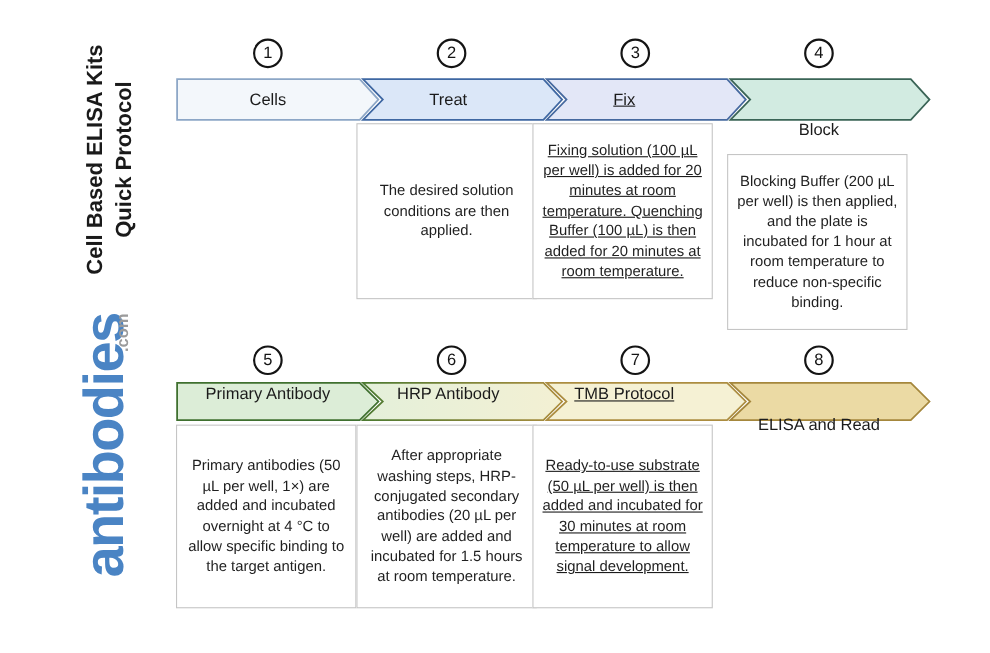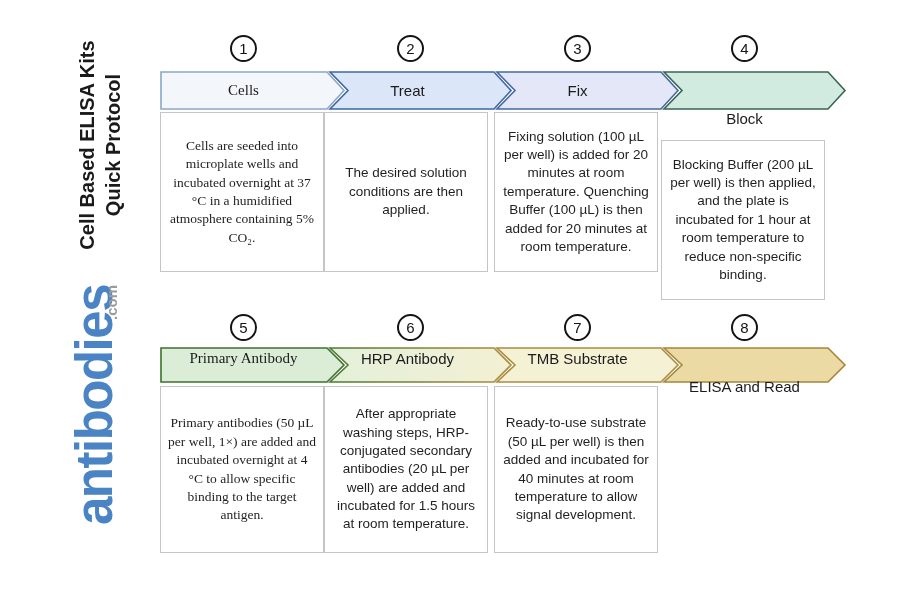--- a/index.html
+++ b/index.html
@@ -44,21 +44,21 @@
   .lrow2{top:347px;height:23px;}
   .desc-box{
     position:absolute;width:164px;box-sizing:border-box;border:1px solid #c5c5c5;
     background:#ffffff;display:flex;align-items:center;justify-content:center;
   }
   .brow1{top:112px;height:160px;}
   .brow2{top:386px;height:167px;}
   .desc-box p{
     margin:0;padding:0 7px;font-size:13.5px;line-height:1.36;text-align:center;color:#1f1f1f;
   }
-  .col0{left:0px;font-family:Liberation Serif, serif;} .col1{left:164px;} .col2{left:334px;} .col3{left:501px;margin-top:28px;}
+  .col0{left:0px;} .col1{left:164px;} .col2{left:324px;text-decoration:underline;} .col3{left:501px;margin-top:28px;}
   .ccol0{left:70px;} .ccol1{left:237px;} .ccol2{left:404px;} .ccol3{left:571px;}
 </style>
 </head>
 <body>
 
 <div class="vtitle">
   <div>Cell Based ELISA Kits</div>
   <div>Quick Protocol</div>
 </div>
 <div class="vlogo">antibodies</div>
@@ -84,23 +84,20 @@
     <polygon stroke-width="1.6" points="170,1 334,1 351,19.5 334,38 170,38 188,19.5" fill="#dbe7f8" stroke="#3e67a2"></polygon>
     <polygon stroke-width="1.6" points="337,1 501,1 518,19.5 501,38 337,38 355,19.5" fill="#e3e7f7" stroke="#46699f"></polygon>
     <polygon stroke-width="1.6" points="504,1 668,1 685,19.5 668,38 504,38 522,19.5" fill="#d2ebe1" stroke="#3a6456"></polygon>
   </svg>
 
   <div class="arrow-label lrow1 col0">Cells</div>
   <div class="arrow-label lrow1 col1">Treat</div>
   <div class="arrow-label lrow1 col2">Fix</div>
   <div class="arrow-label lrow1 col3">Block</div>
 
-  <div class="desc-box brow1 col0">
-      <p>Cells are seeded into microplate wells and incubated overnight at 37 °C in a humidified atmosphere containing 5% CO₂.</p>
-    </div>
   <div class="desc-box brow1 col1">
       <p>The desired solution conditions are then applied.</p>
     </div>
   <div class="desc-box brow1 col2">
       <p>Fixing solution (100 µL per well) is added for 20 minutes at room temperature. Quenching Buffer (100 µL) is then added for 20 minutes at room temperature.</p>
     </div>
   <div class="desc-box brow1 col3">
       <p>Blocking Buffer (200 µL per well) is then applied, and the plate is incubated for 1 hour at room temperature to reduce non-specific binding.</p>
     </div>
 
@@ -129,26 +126,26 @@
       </linearGradient>
     </defs>
     <polygon stroke-width="1.6" points="1,1 167,1 184,18 167,35 1,35" fill="#dcedd7" stroke="#3f702f"></polygon>
     <polygon stroke-width="1.6" points="170,1 334,1 351,18 334,35 170,35 188,18" fill="url(#hrpFill)" stroke="url(#hrpStroke)"></polygon>
     <polygon stroke-width="1.6" points="337,1 501,1 518,18 501,35 337,35 355,18" fill="#f5f1d4" stroke="#ac8d40"></polygon>
     <polygon stroke-width="1.6" points="504,1 668,1 685,18 668,35 504,35 522,18" fill="#ebdaa4" stroke="#a5873c"></polygon>
   </svg>
 
   <div class="arrow-label lrow2 col0">Primary Antibody</div>
   <div class="arrow-label lrow2 col1">HRP Antibody</div>
-  <div class="arrow-label lrow2 col2">TMB Substrate</div>
+  <div class="arrow-label lrow2 col2">TMB Protocol</div>
   <div class="arrow-label lrow2 col3">ELISA and Read</div>
 
   <div class="desc-box brow2 col0">
       <p>Primary antibodies (50 µL per well, 1×) are added and incubated overnight at 4 °C to allow specific binding to the target antigen.</p>
     </div>
   <div class="desc-box brow2 col1">
       <p>After appropriate washing steps, HRP-conjugated secondary antibodies (20 µL per well) are added and incubated for 1.5 hours at room temperature.</p>
     </div>
   <div class="desc-box brow2 col2">
-      <p>Ready-to-use substrate (50 µL per well) is then added and incubated for 40 minutes at room temperature to allow signal development.</p>
+      <p>Ready-to-use substrate (50 µL per well) is then added and incubated for 30 minutes at room temperature to allow signal development.</p>
     </div>
 
 </div>
 
 </body></html>

